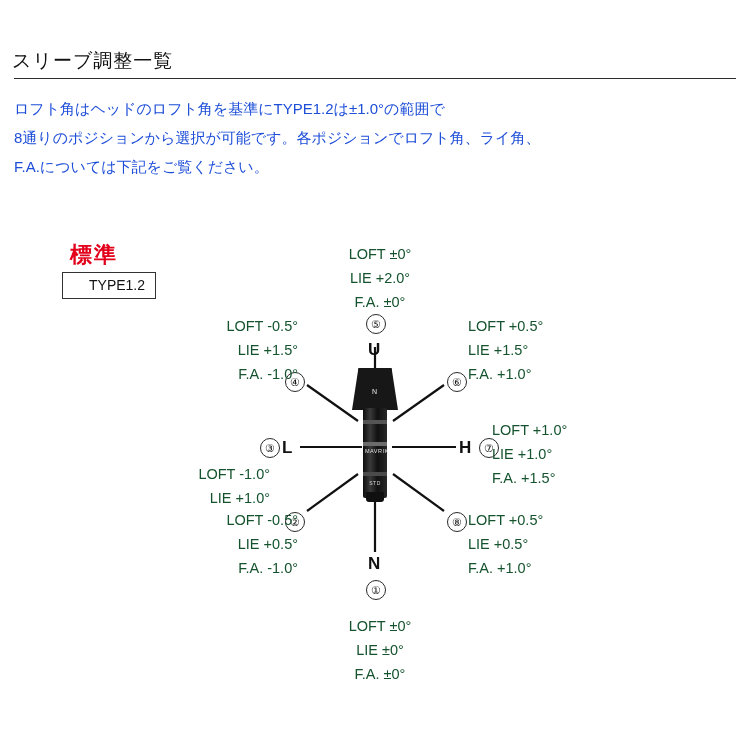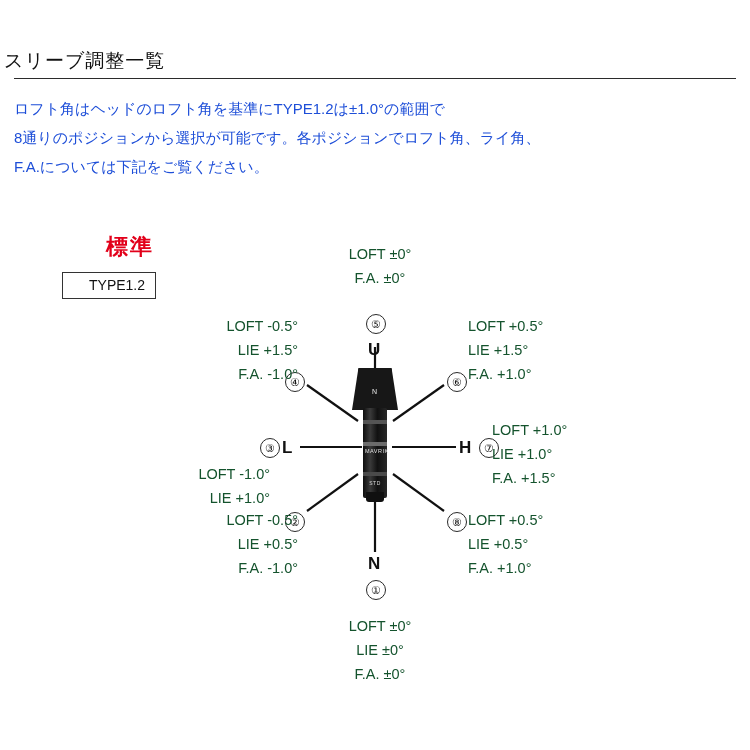--- a/index.html
+++ b/index.html
@@ -19,21 +19,21 @@
     position: absolute;
     left: 0; top: 0;
     width: 750px;
     height: 750px;
     background: #fff;
   }
 
   
   .title {
     position: absolute;
-    left: 4px;
+    left: 12px;
     top: 48px;
     font-size: 19px;
     letter-spacing: 1px;
     color: #111;
   }
   .title-rule {
     position: absolute;
     left: 14px;
     top: 78px;
     width: 722px;
@@ -50,26 +50,25 @@
     font-size: 15px;
     line-height: 29px;
     color: #1d4ed8;
   }
   .intro div { white-space: nowrap; }
 
   
   .std-label {
     position: absolute;
     left: 70px;
-    top: 232px;
+    top: 240px;
     font-size: 22px;
     font-weight: bold;
     color: #e2001a;
     letter-spacing: 2px;
-    margin-left: 36px;
   }
   .type-box {
     position: absolute;
     left: 62px;
     top: 272px;
     border: 1px solid #333;
     padding: 4px 10px 5px 26px;
     font-size: 14px;
     color: #111;
     background: #fff;
@@ -268,20 +267,21 @@
   <div class="num n2">②</div>
   <div class="num n3">③</div>
   <div class="num n4">④</div>
   <div class="num n5">⑤</div>
   <div class="num n6">⑥</div>
   <div class="num n7">⑦</div>
   <div class="num n8">⑧</div>
 
   <div class="spec center-al sp5">
     <div>LOFT ±0°</div>
+    <div>LIE +2.0°</div>
     <div>F.A. ±0°</div>
   </div>
 
   <div class="spec center-al sp1">
     <div>LOFT ±0°</div>
     <div>LIE ±0°</div>
     <div>F.A. ±0°</div>
   </div>
 
   <div class="spec right-al sp4">

